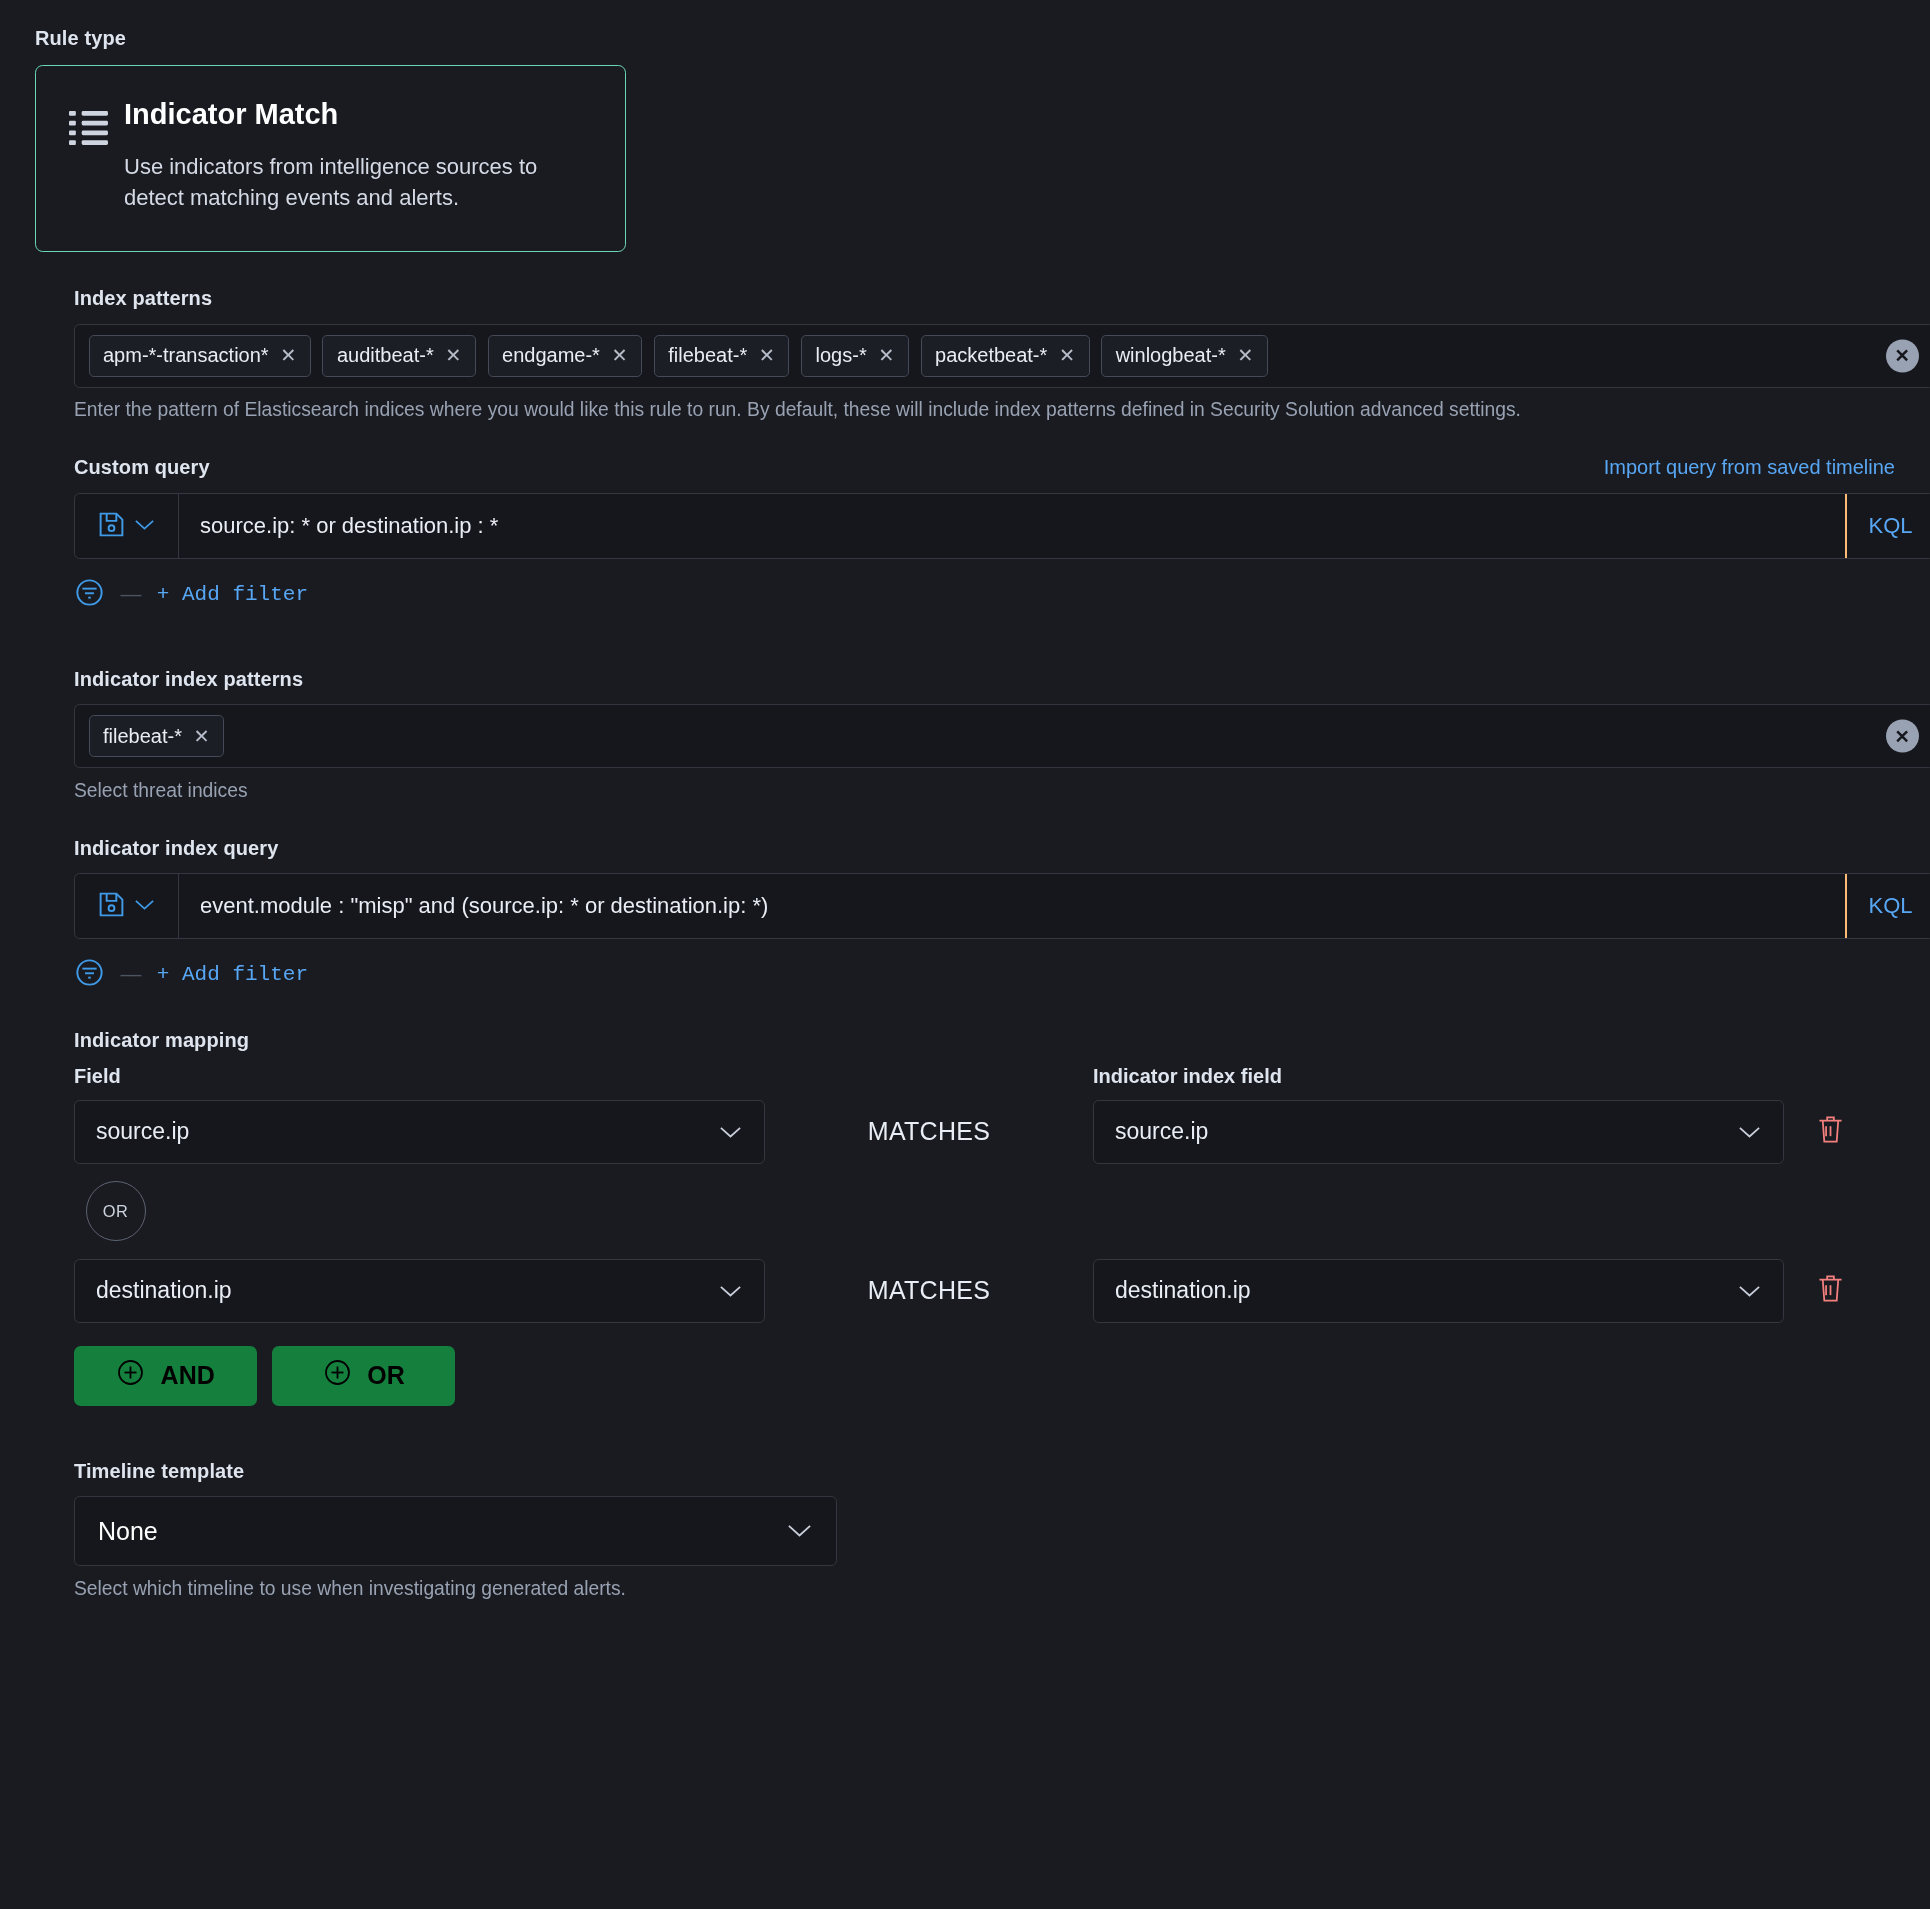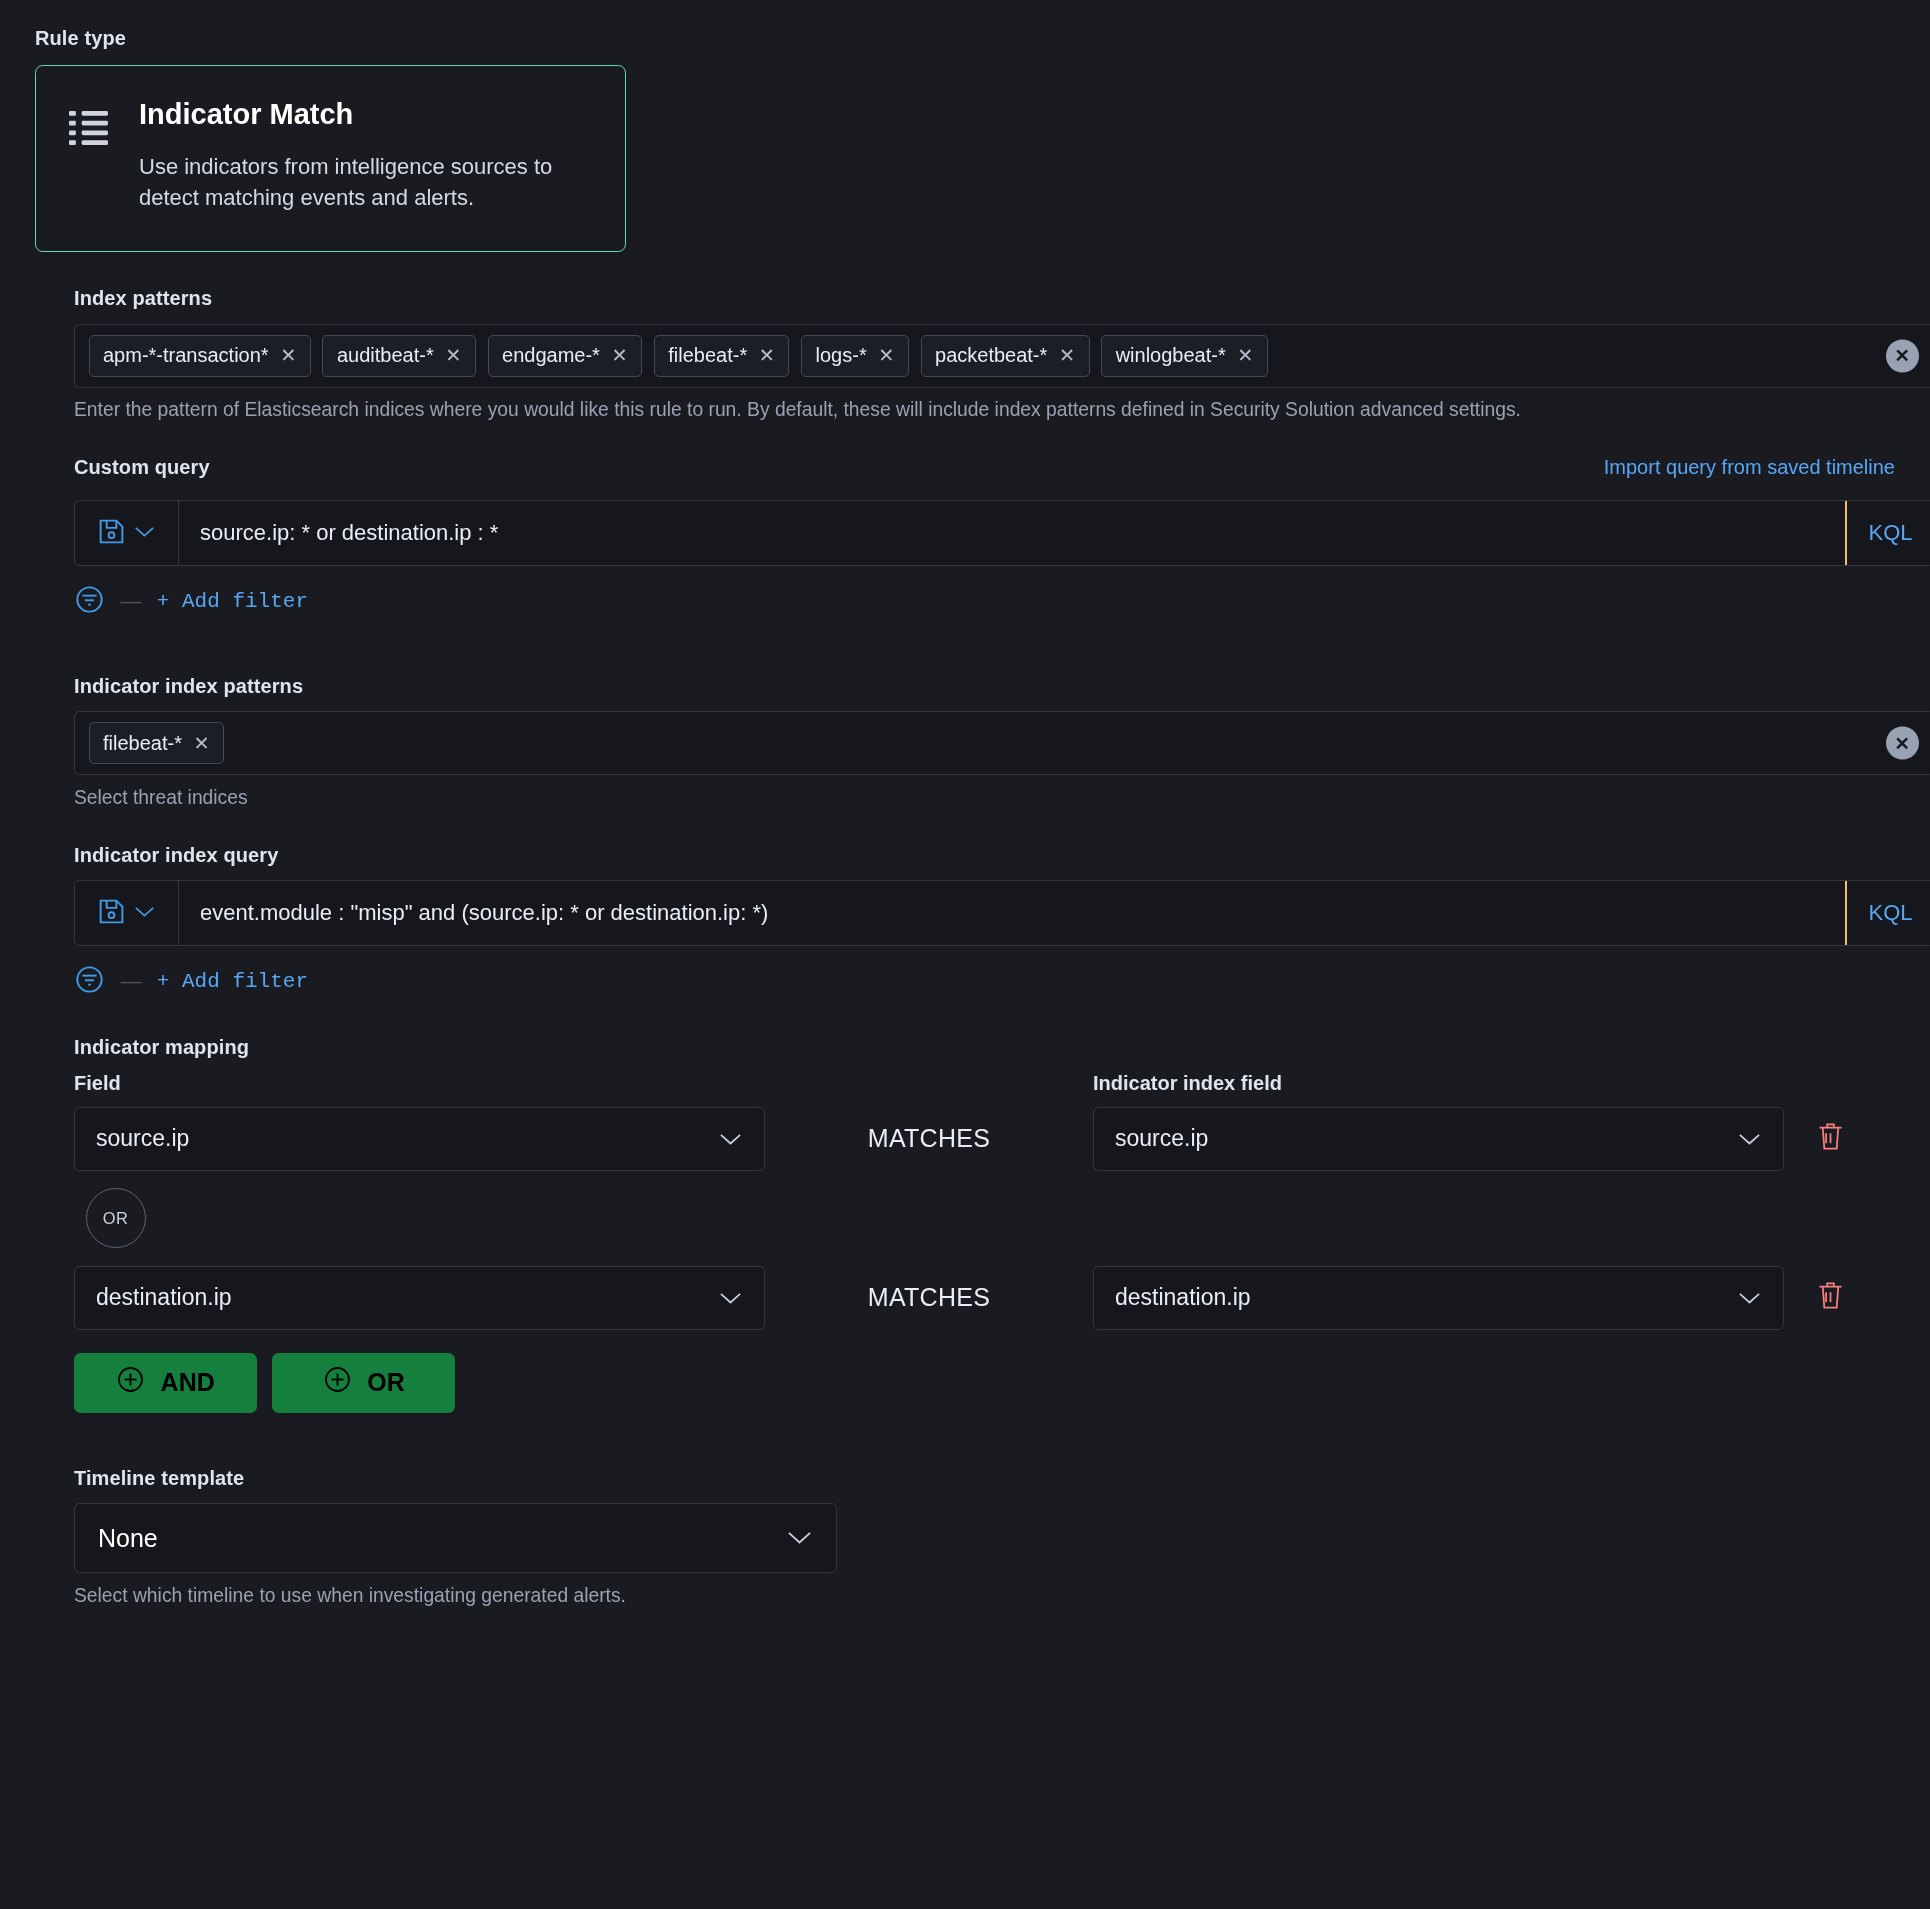--- a/index.html
+++ b/index.html
@@ -29,21 +29,21 @@
   .rule-card {
     width: 591px;
     border: 1px solid #6bd6bc;
     border-radius: 7.7px;
     background: #1a1b20;
     overflow: hidden;
   }
   .rule-card-body {
     padding: 33px 33px 37px 33px;
     display: flex;
-    gap: 31px;
+    gap: 16px;
     align-items: flex-start;
   }
   .list-icon {
     margin-top: 9.7px;
     flex: 0 0 auto;
   }
   .rule-title {
     font-size: 29px;
     font-weight: bold;
     color: #ffffff;
@@ -125,21 +125,21 @@
     margin-top: 11.6px;
     font-size: 19.3px;
     color: #98a2b3;
   }
 
   
   .query-head {
     display: flex;
     justify-content: space-between;
     align-items: baseline;
-    margin-bottom: 21px;
+    margin-bottom: 14px;
   }
   .link {
     color: #58a7f5;
     font-size: 20px;
   }
   .querybar {
     width: 1861px;
     height: 66px;
     border: 1px solid #343741;
     border-radius: 5.8px;

